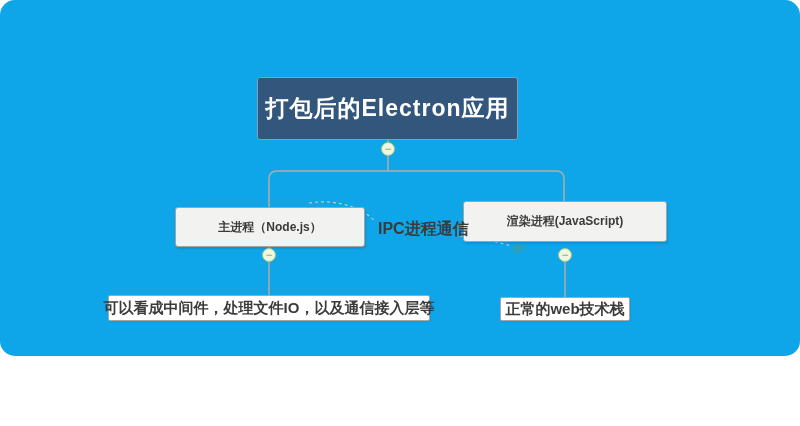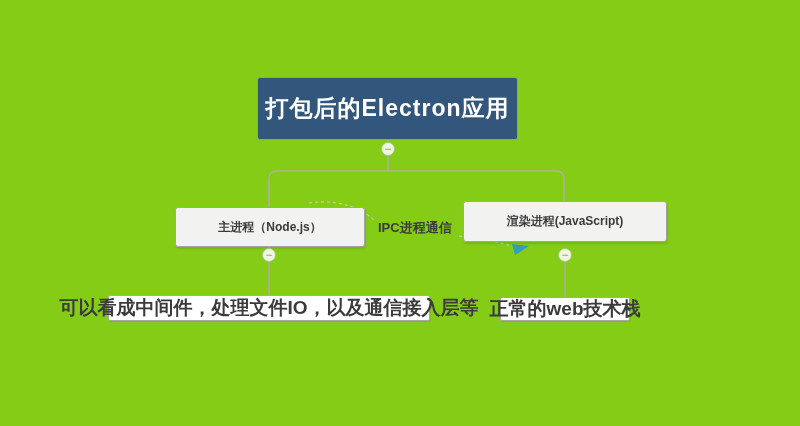--- a/index.html
+++ b/index.html
@@ -1,18 +1,18 @@
 <!DOCTYPE html>
 <html><head>
 <meta charset="utf-8">
 <style>
   html,body { margin:0; padding:0; background:#ffffff; }
   .stage {
-    position:relative; width:800px; height:426px; background:#84cc16;
-    font-family:"Liberation Sans", sans-serif; overflow:hidden;
+    position:relative; width:800px; height:356px; background:#0ea5e9;
+    font-family:"Liberation Sans", sans-serif; overflow:hidden;border-radius:15px;
   }
   .connector-layer { position:absolute; left:0; top:0; width:800px; height:426px; }
   .node {
     position:absolute; box-sizing:border-box;
     display:flex; align-items:center; justify-content:center;
     text-align:center; white-space:nowrap;
   }
   .root-node {
     left:257px; top:77px; width:261px; height:63px;
     border-radius:3px; border:1px solid;
@@ -20,37 +20,37 @@
   }
   .branch-node {
     border-radius:3px; border:1px solid;
     font-size:12px; font-weight:600;
     box-shadow:1px 2px 2px rgba(0,0,0,0.10);
   }
   #node-main     { left:175px; top:207px; width:190px; height:40px; }
   #node-renderer { left:463px; top:201px; width:204px; height:41px; }
   .leaf-node {
     border-radius:2px; border:1px solid;
-    font-size:19px; font-weight:600;
+    font-size:15px; font-weight:600;
     box-shadow:1px 1px 1px rgba(0,0,0,0.06);
   }
   #leaf-main     { left:108px; top:295px; width:322px; height:26px; }
   #leaf-renderer { left:500px; top:297px; width:130px; height:24px;text-align:right; }
   .toggle {
     position:absolute; width:14px; height:14px; box-sizing:border-box;
     border-radius:50%; border:1px solid;
     display:flex; align-items:center; justify-content:center;
     font-size:12px; line-height:1; cursor:pointer;
   }
   #toggle-root     { left:381px; top:142px; }
   #toggle-main     { left:262px; top:248px; }
   #toggle-renderer { left:558px; top:248px; }
   .edge-label {
     position:absolute; left:378px; top:219px;
-    font-size:13px; font-weight:600; white-space:nowrap;
+    font-size:16px; font-weight:600; white-space:nowrap;
   }
 </style>
 </head>
 <body>
 
 <div class="stage">
 
   <svg class="connector-layer" width="800" height="426" viewBox="0 0 800 426">
 
     <path d="M388,140 L388,171" fill="none" stroke="#aeaeab" stroke-width="1.5"></path>

